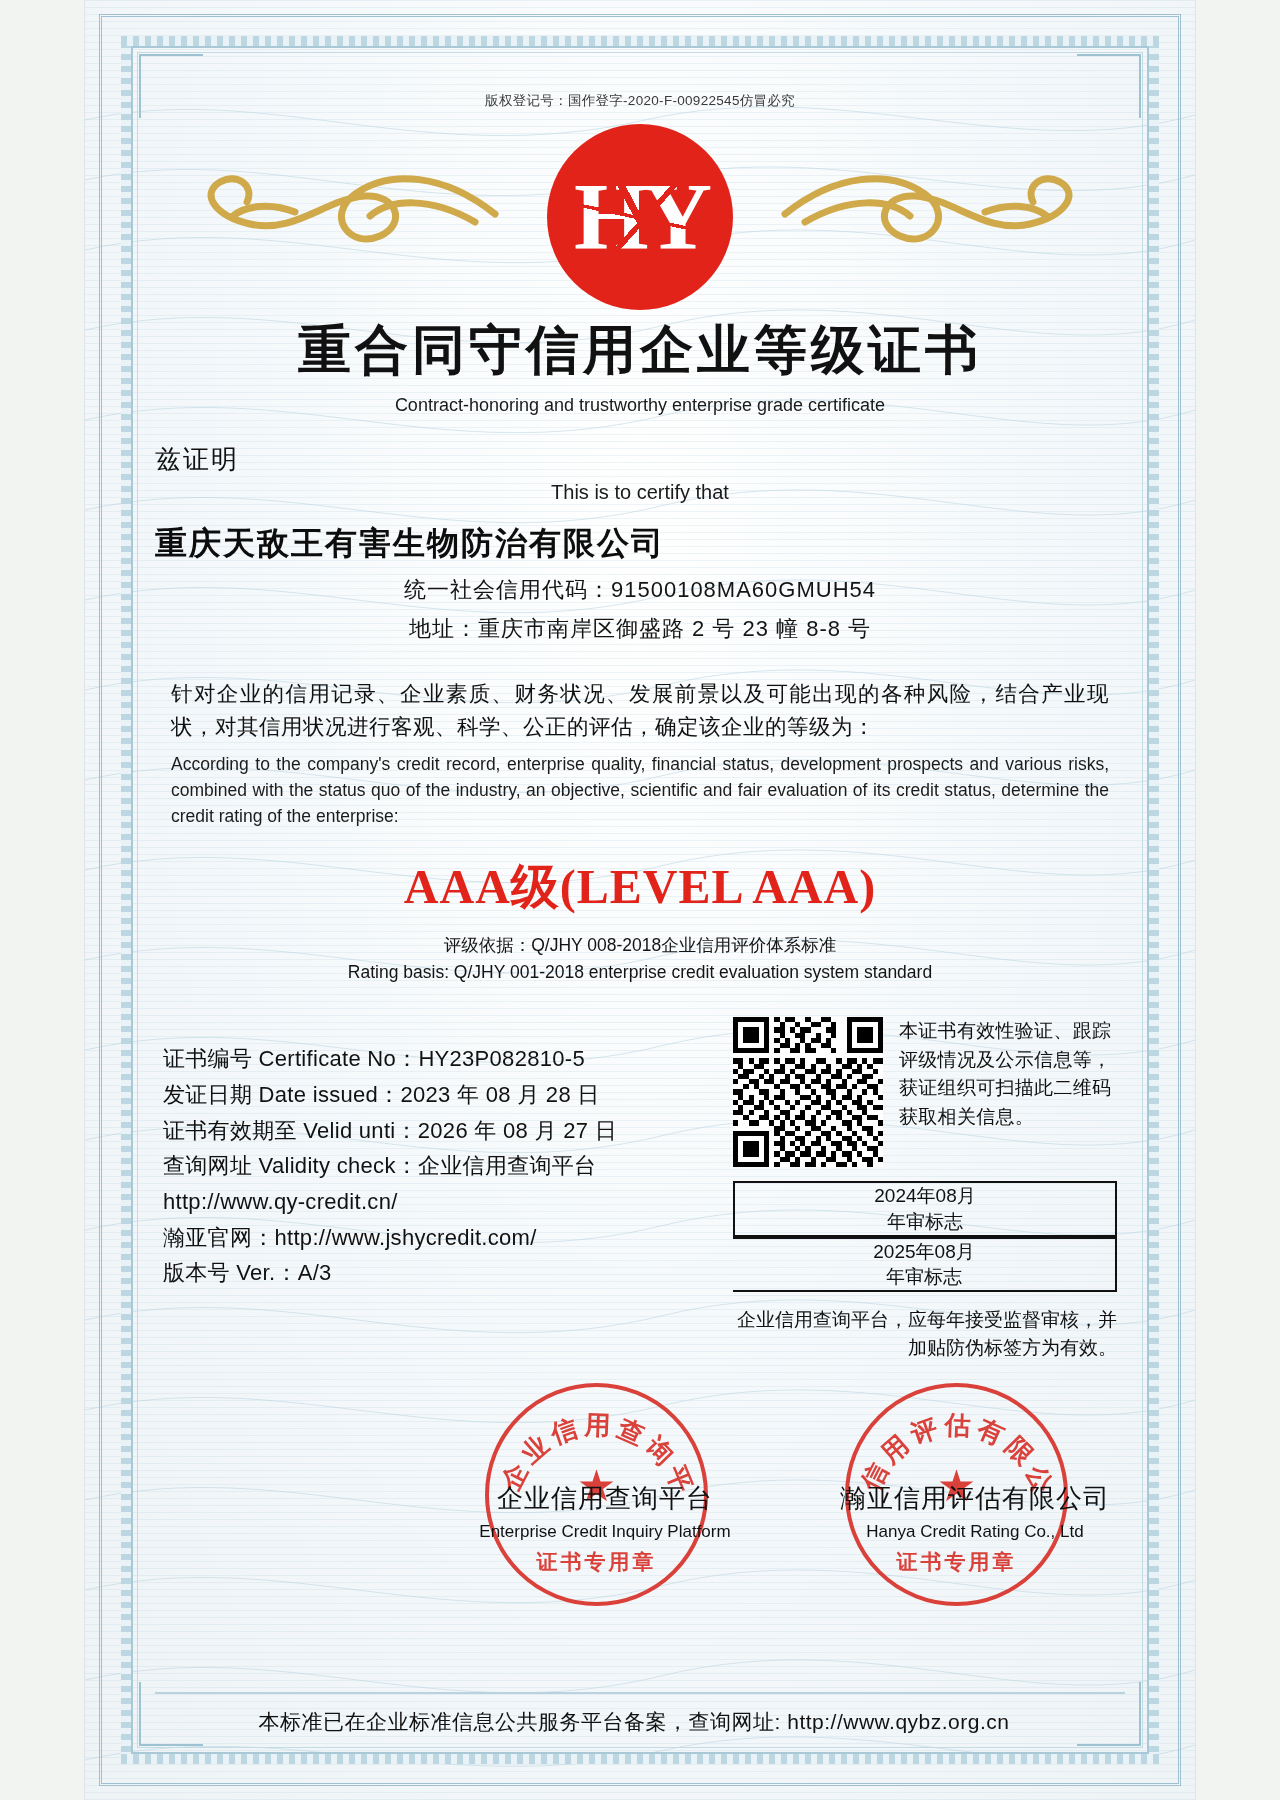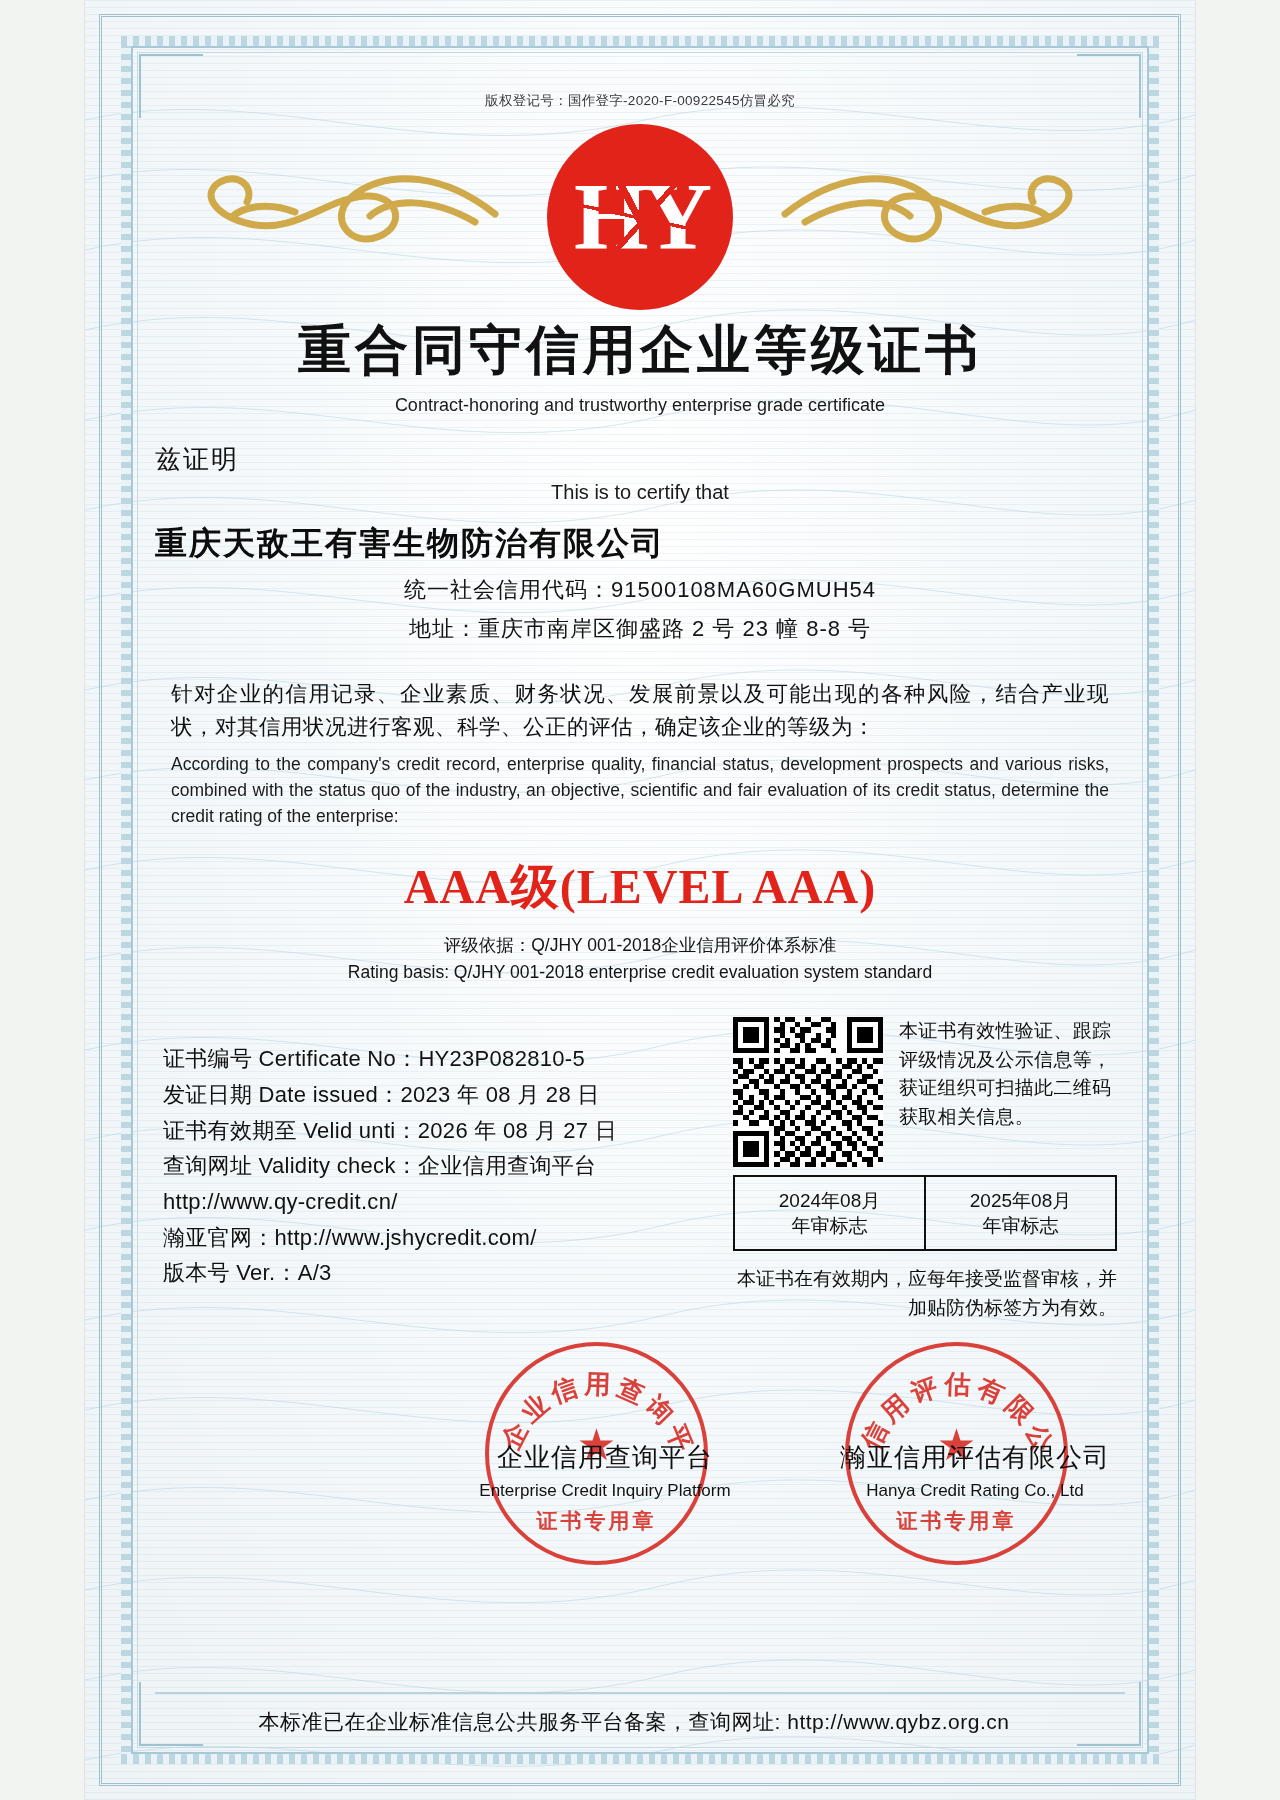--- a/index.html
+++ b/index.html
@@ -105,21 +105,21 @@
   .basis-cn{text-align:center;margin-top:14px;font-size:17.5px;color:#141414;}
   .basis-en{text-align:center;margin-top:5px;font-size:17.5px;color:#141414;}
 
   .info{display:flex;margin-top:34px;padding:0 8px;}
   .info-left{width:560px;margin-top:24px;}
   .info-left .line{font-size:22px;color:#111;line-height:1.62;letter-spacing:.3px;}
   .info-right{flex:1;padding-left:10px;}
   .qr-row{display:flex;gap:16px;}
   .qr{width:150px;height:150px;flex:0 0 150px;background:#fff;}
   .qr-note{font-size:19px;line-height:1.5;color:#111;letter-spacing:.3px;}
-  .stamp-boxes{display:flex;margin-top:8px;}
+  .stamp-boxes{display:flex;margin-top:14px;flex-direction:column;}
   .stamp-box{
     flex:1;border:2px solid #111;height:72px;
     display:flex;flex-direction:column;align-items:center;justify-content:center;
     font-size:19px;color:#111;line-height:1.35;
   }
   .stamp-box + .stamp-box{border-left:none;}
   .right-note{margin-top:14px;font-size:19px;line-height:1.5;color:#111;text-align:right;}
 
   .seals{position:relative;height:250px;margin-top:10px;}
   .seal{
@@ -225,21 +225,21 @@
     <div class="company">重庆天敌王有害生物防治有限公司</div>
     <div class="uscc">统一社会信用代码：91500108MA60GMUH54</div>
     <div class="addr">地址：重庆市南岸区御盛路 2 号 23 幢 8-8 号</div>
 
     <div class="para">
       <div class="cn">针对企业的信用记录、企业素质、财务状况、发展前景以及可能出现的各种风险，结合产业现状，对其信用状况进行客观、科学、公正的评估，确定该企业的等级为：</div>
       <div class="en">According to the company's credit record, enterprise quality, financial status, development prospects and various risks, combined with the status quo of the industry, an objective, scientific and fair evaluation of its credit status, determine the credit rating of the enterprise:</div>
     </div>
 
     <div class="level">AAA级(LEVEL AAA)</div>
-    <div class="basis-cn">评级依据：Q/JHY 001-2018企业信用评价体系标准</div>
+    <div class="basis-cn">评级依据：Q/JHY 008-2018企业信用评价体系标准</div>
     <div class="basis-en">Rating basis: Q/JHY 001-2018 enterprise credit evaluation system standard</div>
 
     <div class="info">
       <div class="info-left">
         <div class="line">证书编号 Certificate No：HY23P082810-5</div>
         <div class="line">发证日期 Date issued：2023 年 08 月 28 日</div>
         <div class="line">证书有效期至 Velid unti：2026 年 08 月 27 日</div>
         <div class="line">查询网址 Validity check：企业信用查询平台</div>
         <div class="line">http://www.qy-credit.cn/</div>
         <div class="line">瀚亚官网：http://www.jshycredit.com/</div>
@@ -487,21 +487,21 @@
           <div class="stamp-box">
             <span>2024年08月</span>
             <span>年审标志</span>
           </div>
           <div class="stamp-box">
             <span>2025年08月</span>
             <span>年审标志</span>
           </div>
         </div>
 
-        <div class="right-note">本证书在有效期内，应每年接受监督审核，并加贴防伪标签方为有效。</div>
+        <div class="right-note">企业信用查询平台，应每年接受监督审核，并加贴防伪标签方为有效。</div>
       </div>
     </div>
 
     <div class="seals">
       <div class="seal left">
         <svg class="arc" viewBox="0 0 215 215">
           <defs>
               <path id="arcL" d="M26,120 A82,82 0 0 1 189,120"></path>
             </defs>
           <text font-size="26" fill="#d8322a" font-family="'Liberation Serif',serif" font-weight="bold" letter-spacing="5">

